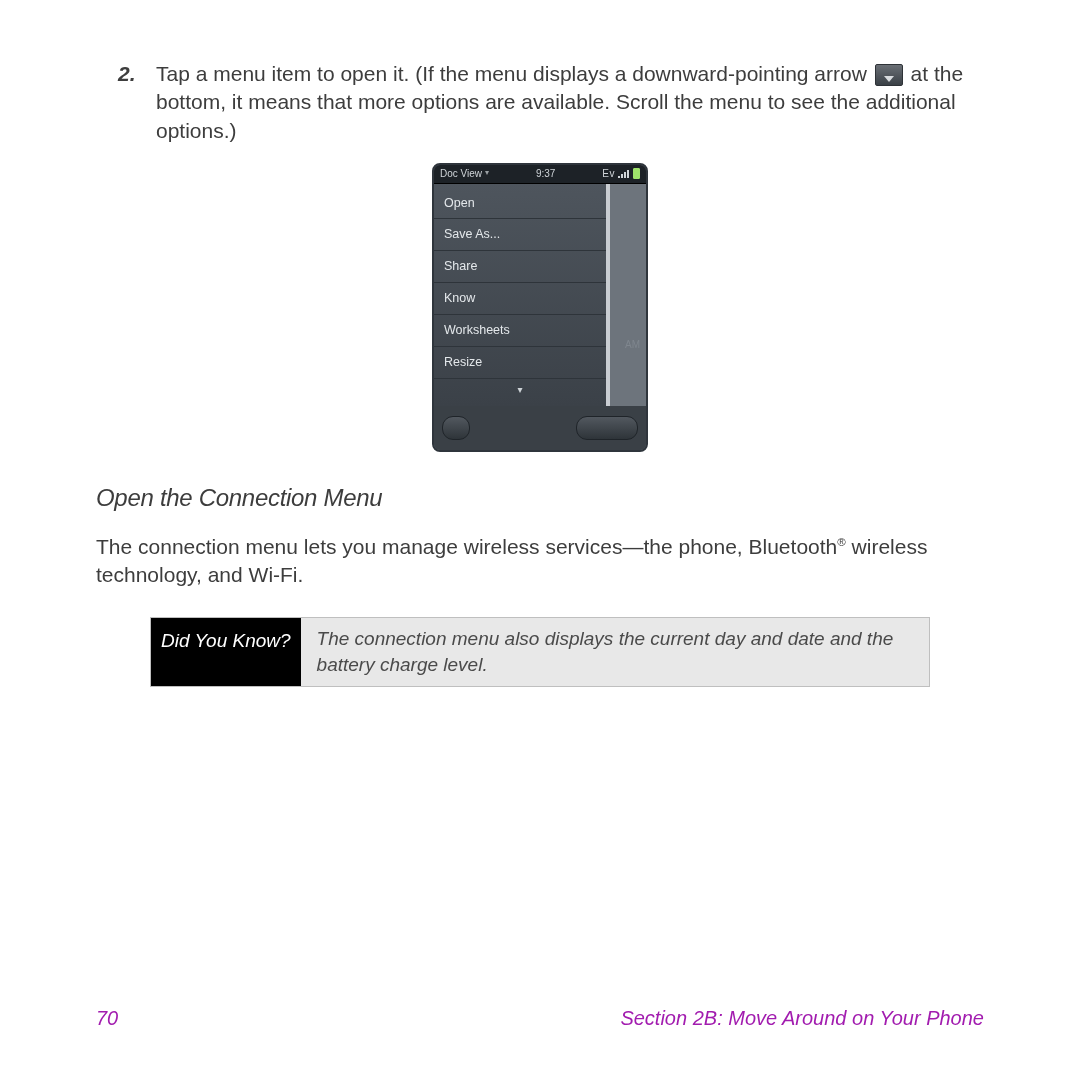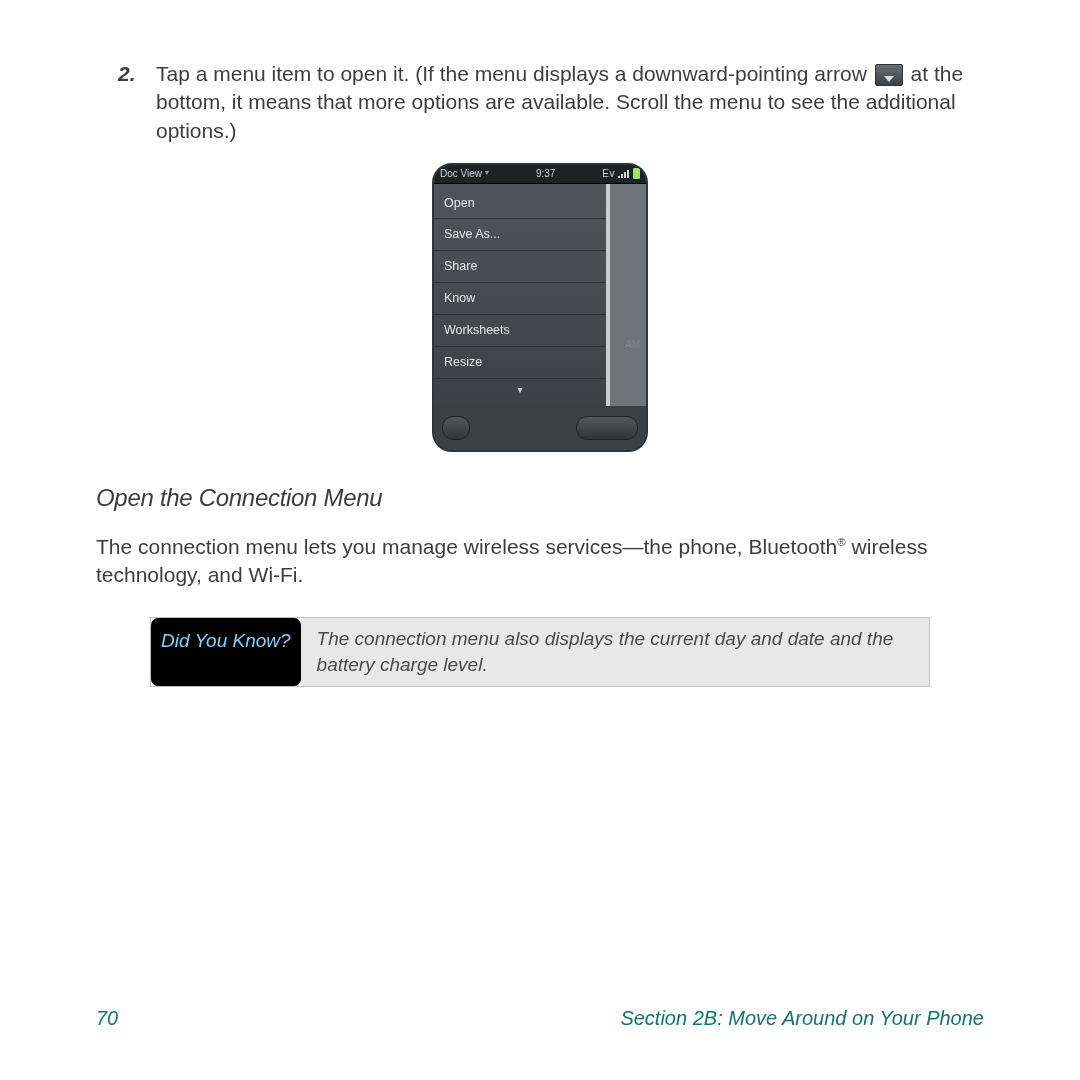--- a/index.html
+++ b/index.html
@@ -35,21 +35,21 @@
     border-left:5px solid transparent;
     border-right:5px solid transparent;
     border-top:6px solid #d8dbde;
   }
   
   .phone-wrap{display:flex;justify-content:center;margin:18px 0 30px 0}
   .phone{
     width:212px;
     background:#5b626b;
     border:2px solid #2f353c;
-    border-radius:20px;
+    border-radius:8px;
     overflow:hidden;
     font-size:12px;
     color:#d9dee2;
   }
   .statusbar{
     display:flex;align-items:center;justify-content:space-between;
     background:#1d2227;color:#cfd4d8;
     padding:2px 6px;font-size:10px;
     border-bottom:1px solid #000;
   }
@@ -100,38 +100,38 @@
     letter-spacing:-0.3px;
   }
   sup{font-size:.55em;vertical-align:super}
   
   .callout{
     display:flex;margin:28px 54px 0 54px;
     border:1px solid #bfbfbf;
     font-style:italic;
   }
   .callout-label{
-    background:#000;color:#7dd3fc;
+    background:#000;color:#ffffff;
     padding:10px 10px;
     font-size:19px;
     white-space:nowrap;
-    display:flex;align-items:flex-start;border-radius:7px;
+    display:flex;align-items:flex-start;
   }
   .callout-body{
     background:#e8e8e8;
     padding:8px 16px;
     color:#4a4a4a;
     font-size:19px;
     flex:1;
   }
   
   .footer{
     position:absolute;left:96px;right:96px;bottom:48px;
     display:flex;justify-content:space-between;
-    font-style:italic;font-size:20px;color:#0f766e;
+    font-style:italic;font-size:20px;color:#a21caf;
   }
 </style>
 </head>
 <body>
 
 <div class="step">
   <span class="step-num">2.</span>
   <span>Tap a menu item to open it. (If the menu displays a downward-pointing arrow </span>
   <span class="inline-icon"></span>
   <span> at the bottom, it means that more options are available. Scroll the menu to see the additional options.)</span>

